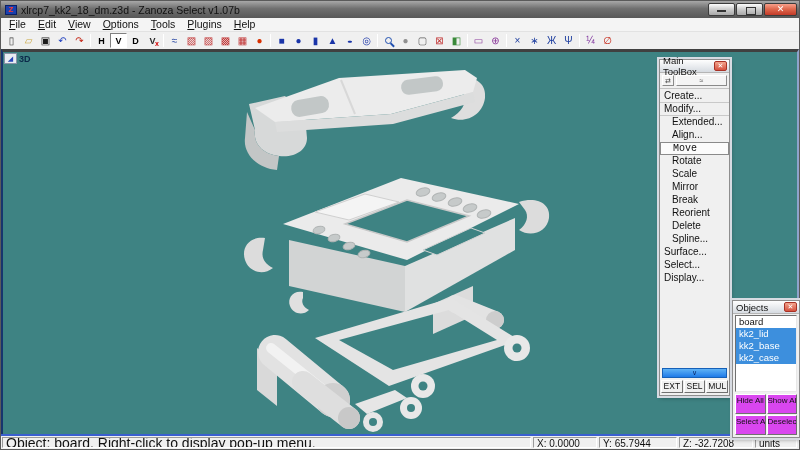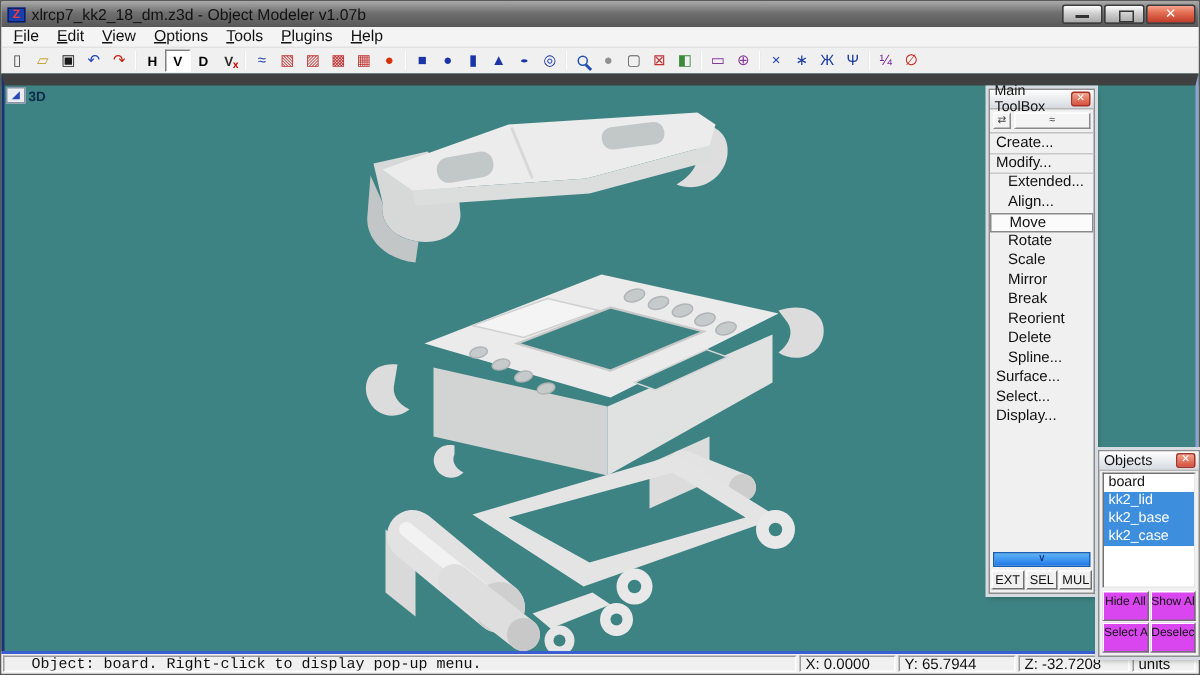--- a/index.html
+++ b/index.html
@@ -26,69 +26,69 @@
   .tbtn.pressed { background:#ffffff; border-color:#808080 #fff #fff #808080; }
   .tglyph { font-size:10px; line-height:10px; }
   .tglyph.lettr { font-size:9px; font-weight:bold; }
   .tglyph.squash { display:inline-block; transform:scaleY(.5); }
   .tbadge { font-size:7px; font-weight:bold; position:absolute; right:1px; bottom:0; }
   .tsep { width:1px; height:13px; background:#b8b8b8; border-right:1px solid #fff; margin:0 2px; }
   .mag { width:7px; height:7px; border:1.5px solid #2050b0; border-radius:50%; position:relative; }
   .mag::after { content:''; position:absolute; width:5px; height:1.5px; background:#2050b0; transform:rotate(45deg); right:-4px; bottom:-2px; }
 
   
-  .viewport { flex:1; position:relative; background:#3e8383; border-top:8px solid #404040; border-left:2px solid #17356e; border-right:2px solid #8fa3cc; overflow:hidden;padding-left:48px; }
+  .viewport { flex:1; position:relative; background:#3e8383; border-top:3px solid #404040; border-left:2px solid #17356e; border-right:2px solid #8fa3cc; overflow:hidden;padding-left:48px; }
   .viewport-label { position:absolute; top:1px; left:1px; display:flex; align-items:center; gap:2px; z-index:5; }
   .vp-menu-btn { width:13px; height:11px; background:#e9edf2; border:1px solid #8a93a8; font-size:7px; line-height:9px; color:#2847b8; text-align:center; }
   .vp-label-text { font-size:9px; color:#0c2a4a; font-weight:bold; }
   .model-svg { position:absolute; top:0; left:0; }
 
   
   .panel { position:absolute; background:#f0f0f0; border:1px solid #8e8e8e; box-shadow:0 0 0 2px #d7dbe2, 1px 2px 4px rgba(0,0,0,.35); display:flex; flex-direction:column; z-index:10; }
   .panel-title { height:13px; background:linear-gradient(#fefefe,#d6dbe1); border-bottom:1px solid #b5b5b5; display:flex; align-items:center; padding:0 2px 0 3px; }
   .panel-title-text { flex:1; font-size:9.5px; color:#111; }
   .panel-close { width:13px; height:10px; background:linear-gradient(#f2a38c,#d6523f); border:1px solid #a83226; border-radius:2px; color:#fff; font-size:7px; line-height:8px; text-align:center; }
 
   .toolbox { left:658px; top:58px; width:71px; height:337px; }
   .tbx-header { display:flex; gap:2px; padding:2px 2px; border-bottom:1px solid #c2c2c2; }
   .tbx-hbtn { height:11px; background:#f4f4f4; border:1px solid; border-color:#fff #8a8a8a #8a8a8a #fff; font-size:7px; line-height:9px; text-align:center; color:#444; }
   .tbx-hbtn.small { width:12px; }
   .tbx-hbtn.wide { flex:1; }
   .tbx-list { flex:0 0 auto; padding-top:1px; }
   .tb-item { font-size:10px; line-height:12.5px; height:13px; padding-left:4px; color:#111; white-space:nowrap; }
   .tb-item.ind { padding-left:12px; }
   .tb-item.divd { border-bottom:1px solid #c9c9c9; }
-  .tb-item.sel { border:1px solid #8a8a8a; background:#fbfbfb; line-height:11px; }
+  .tb-item.sel { border:1px solid #8a8a8a; background:#fbfbfb; line-height:11px;font-family:Liberation Mono, monospace; }
   .tbx-spacer { flex:1; }
   .tbx-scroll { height:10px; margin:0 2px; background:linear-gradient(#5fb2f5,#1e7ae8); border:1px solid #1560b8; text-align:center; font-size:7px; line-height:8px; color:#0a2a6a; }
   .tbx-footer { display:flex; gap:1px; padding:2px 1px 2px 1px; }
   .tbx-fbtn { flex:1; height:13px; background:#f0f0f0; border:1px solid; border-color:#fff #707070 #707070 #fff; font-size:8.5px; line-height:11px; text-align:center; color:#111; }
 
   .objects { left:731px; top:299px; width:68px; height:138px; }
   .obj-list { flex:1; margin:1px 2px; background:#fff; border:1px solid; border-color:#707070 #e8e8e8 #e8e8e8 #707070; overflow:hidden; }
   .obj-item { font-size:9.5px; line-height:12px; height:12px; padding-left:3px; color:#111; white-space:nowrap; }
   .obj-item.sel { background:#3d8fdd; color:#fff; }
   .obj-btns { display:grid; grid-template-columns:1fr 1fr; gap:1px; padding:1px 2px 2px 2px; }
   .obj-btn { height:20px; background:#d946ef; border:1px solid; border-color:#fff #707070 #707070 #fff; font-size:8px; line-height:11px; text-align:center; color:#111; white-space:nowrap; overflow:hidden; }
 
   
   .status-line { height:2px; background:#3a5fd0; }
   .statusbar { height:13px; background:#f0f0f0; display:flex; align-items:stretch; gap:2px; padding:1px 2px 1px 1px; }
-  .status-msg { flex:1; font-size:10px; line-height:11px; color:#111; border:1px solid; border-color:#9a9a9a #fff #fff #9a9a9a; padding-left:18px; white-space:nowrap; overflow:hidden;font-family:Liberation Mono, monospace; }
+  .status-msg { flex:1; font-size:14px; line-height:11px; color:#111; border:1px solid; border-color:#9a9a9a #fff #fff #9a9a9a; padding-left:3px; white-space:nowrap; overflow:hidden; }
   .status-seg { font-size:10px; line-height:11px; color:#111; border:1px solid; border-color:#9a9a9a #fff #fff #9a9a9a; padding:0 3px; white-space:nowrap; }
   .seg-x { width:64px; } .seg-y { width:78px; } .seg-z { width:74px; } .seg-u { width:42px; }
 </style>
 </head>
 <body>
 
 <div class="app">
 
   <div class="titlebar">
     <span class="app-icon">Z</span>
-    <span class="title-text">xlrcp7_kk2_18_dm.z3d - Object Modeler v1.07b</span>
+    <span class="title-text">xlrcp7_kk2_18_dm.z3d - Zanoza Select v1.07b</span>
     <span class="winbtn min"></span>
     <span class="winbtn max"></span>
     <span class="winbtn close">✕</span>
   </div>
 
   <div class="menubar">
       <span class="menu-item"><u>F</u>ile</span>
       <span class="menu-item"><u>E</u>dit</span>
       <span class="menu-item"><u>V</u>iew</span>
       <span class="menu-item"><u>O</u>ptions</span>

